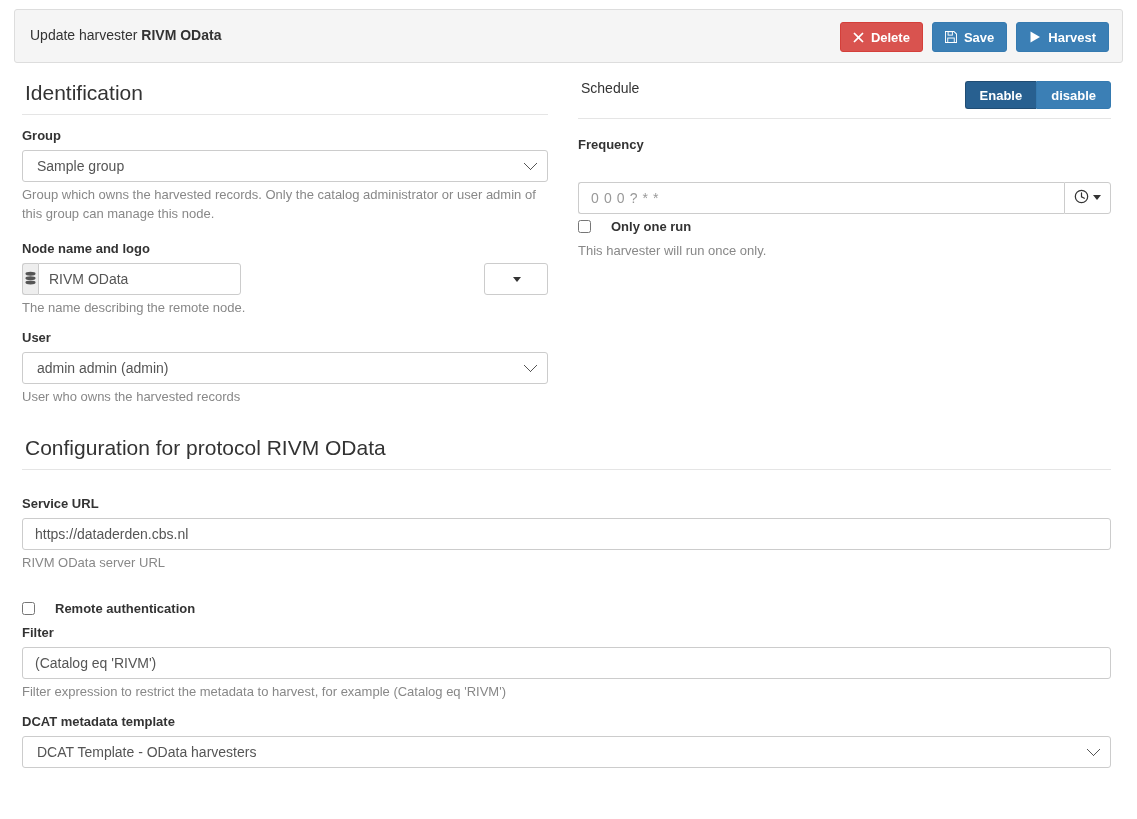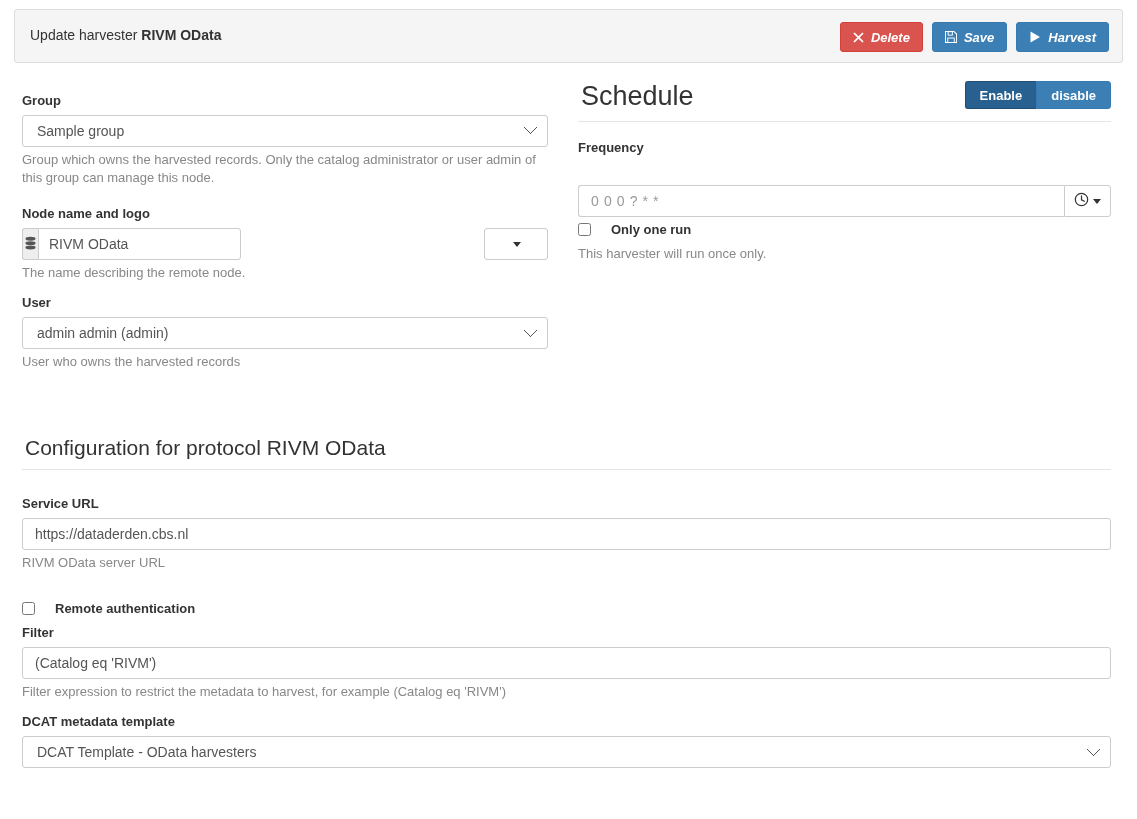--- a/index.html
+++ b/index.html
@@ -46,21 +46,20 @@
     padding: 0 12px;
     border: 1px solid transparent;
     border-radius: 3px;
     font-size: 13px;
     font-weight: bold;
     color: #ffffff;
     cursor: pointer;
     font-family: "Liberation Sans", sans-serif;
     line-height: 1;
     white-space: nowrap;
-    font-style: italic;
   }
   .btn-danger  { background: #d9534f; border-color: #d43f3a; }
   .btn-primary { background: #3b7fb5; border-color: #357ab0; }
   .btn .ico { display: inline-flex; align-items: center; }
   .btn .ico svg { display: block; }
 
   
   .col-left {
     position: absolute;
     left: 22px; top: 80px;
@@ -90,21 +89,21 @@
     white-space: nowrap;
   }
   .section-head-row {
     display: flex;
     align-items: flex-start;
     justify-content: space-between;
     border-bottom: 1px solid #e5e5e5;
     padding: 0 0 9px 0;
   }
   .section-head-row h2 {
-    font-size: 27px;
+    font-size: 14px;
     font-weight: normal;
     margin: 0;
     padding-left: 3px;
     line-height: 1.2;
     color: #333;
   }
   .toggle-group { display: flex; margin-top: 1px; }
   .toggle-btn {
     height: 28px;
     padding: 0 14px;
@@ -297,20 +296,21 @@
           <path d="M1.5 0.6 L11 6 L1.5 11.4 Z" fill="#ffffff"></path>
         </svg>
       </span>
       <span>Harvest</span>
     </button>
   </div>
 </div>
 
 <div class="col-left">
 
+  <h2 class="section-head">Identification</h2>
 
   <div style="margin-top:13px;">
     <label class="fld-label">Group</label>
     <select class="form-control">
       <option>Sample group</option>
     </select>
     <span class="help">Group which owns the harvested records. Only the catalog administrator or user admin of this group can manage this node.</span>
   </div>
 
   <div style="margin-top:18px;">

